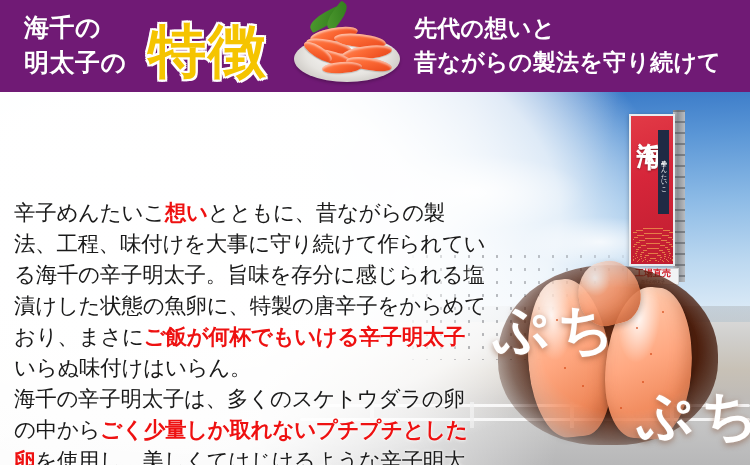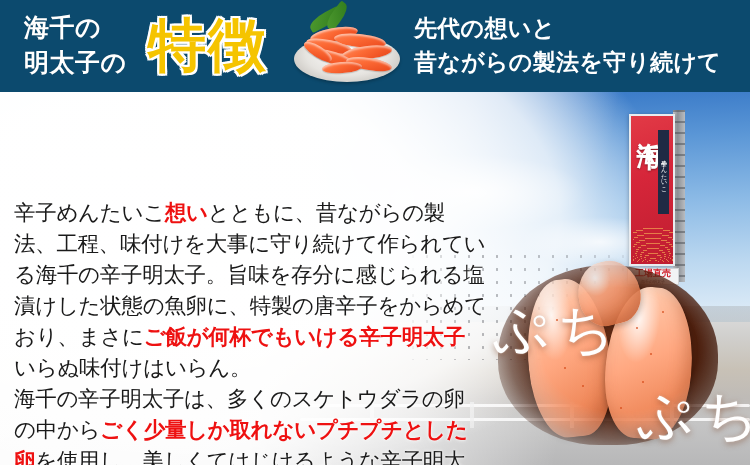--- a/index.html
+++ b/index.html
@@ -15,36 +15,36 @@
     position:relative;
     width:750px; height:465px;
     background:#ffffff;
     overflow:hidden;
   }
 
   
   #header-band {
     position:absolute; left:0; top:0;
     width:750px; height:92px;
-    background:#0c4a6e;
+    background:#701a75;
     z-index:20;
   }
 
   #header-title-left {
     position:absolute; left:24px; top:10px;
     color:#ffffff;
     font-size:25px; font-weight:bold;
     line-height:35px;
     letter-spacing:0.5px;
     white-space:pre-line;
     text-shadow:0 0 1px rgba(0,0,0,.25);
   }
 
   #header-feature {
-    position:absolute; left:148px; top:6px;
+    position:absolute; left:148px; top:12px;
     font-size:58px; font-weight:bold;
     line-height:78px;
     color:#f5c400;
     letter-spacing:2px;
     -webkit-text-stroke:2px #ffffff;
     paint-order:stroke fill;
     text-shadow:
       2px 0 0 #fff, -2px 0 0 #fff, 0 2px 0 #fff, 0 -2px 0 #fff,
       2px 2px 0 #fff, -2px -2px 0 #fff, 2px -2px 0 #fff, -2px 2px 0 #fff;
   }
@@ -227,21 +227,21 @@
   .mc-speck {
     position:absolute; width:2.4px; height:2.4px;
     border-radius:50%;
     background:rgba(212,70,20,.8);
   }
   .puchi {
     position:absolute;
     z-index:9;
     color:#ffffff;
     font-size:56px;
-    font-weight:normal;
+    font-weight:bold;
     font-family:"DejaVu Serif", serif;
     letter-spacing:8px;
     text-shadow:0 2px 6px rgba(120,60,30,.55), 0 0 2px rgba(255,255,255,.5);
     white-space:nowrap;
   }
   #puchi-1 { left:492px; top:292px; }
   #puchi-2 { left:636px; top:378px; }
 
   
   #quote {

